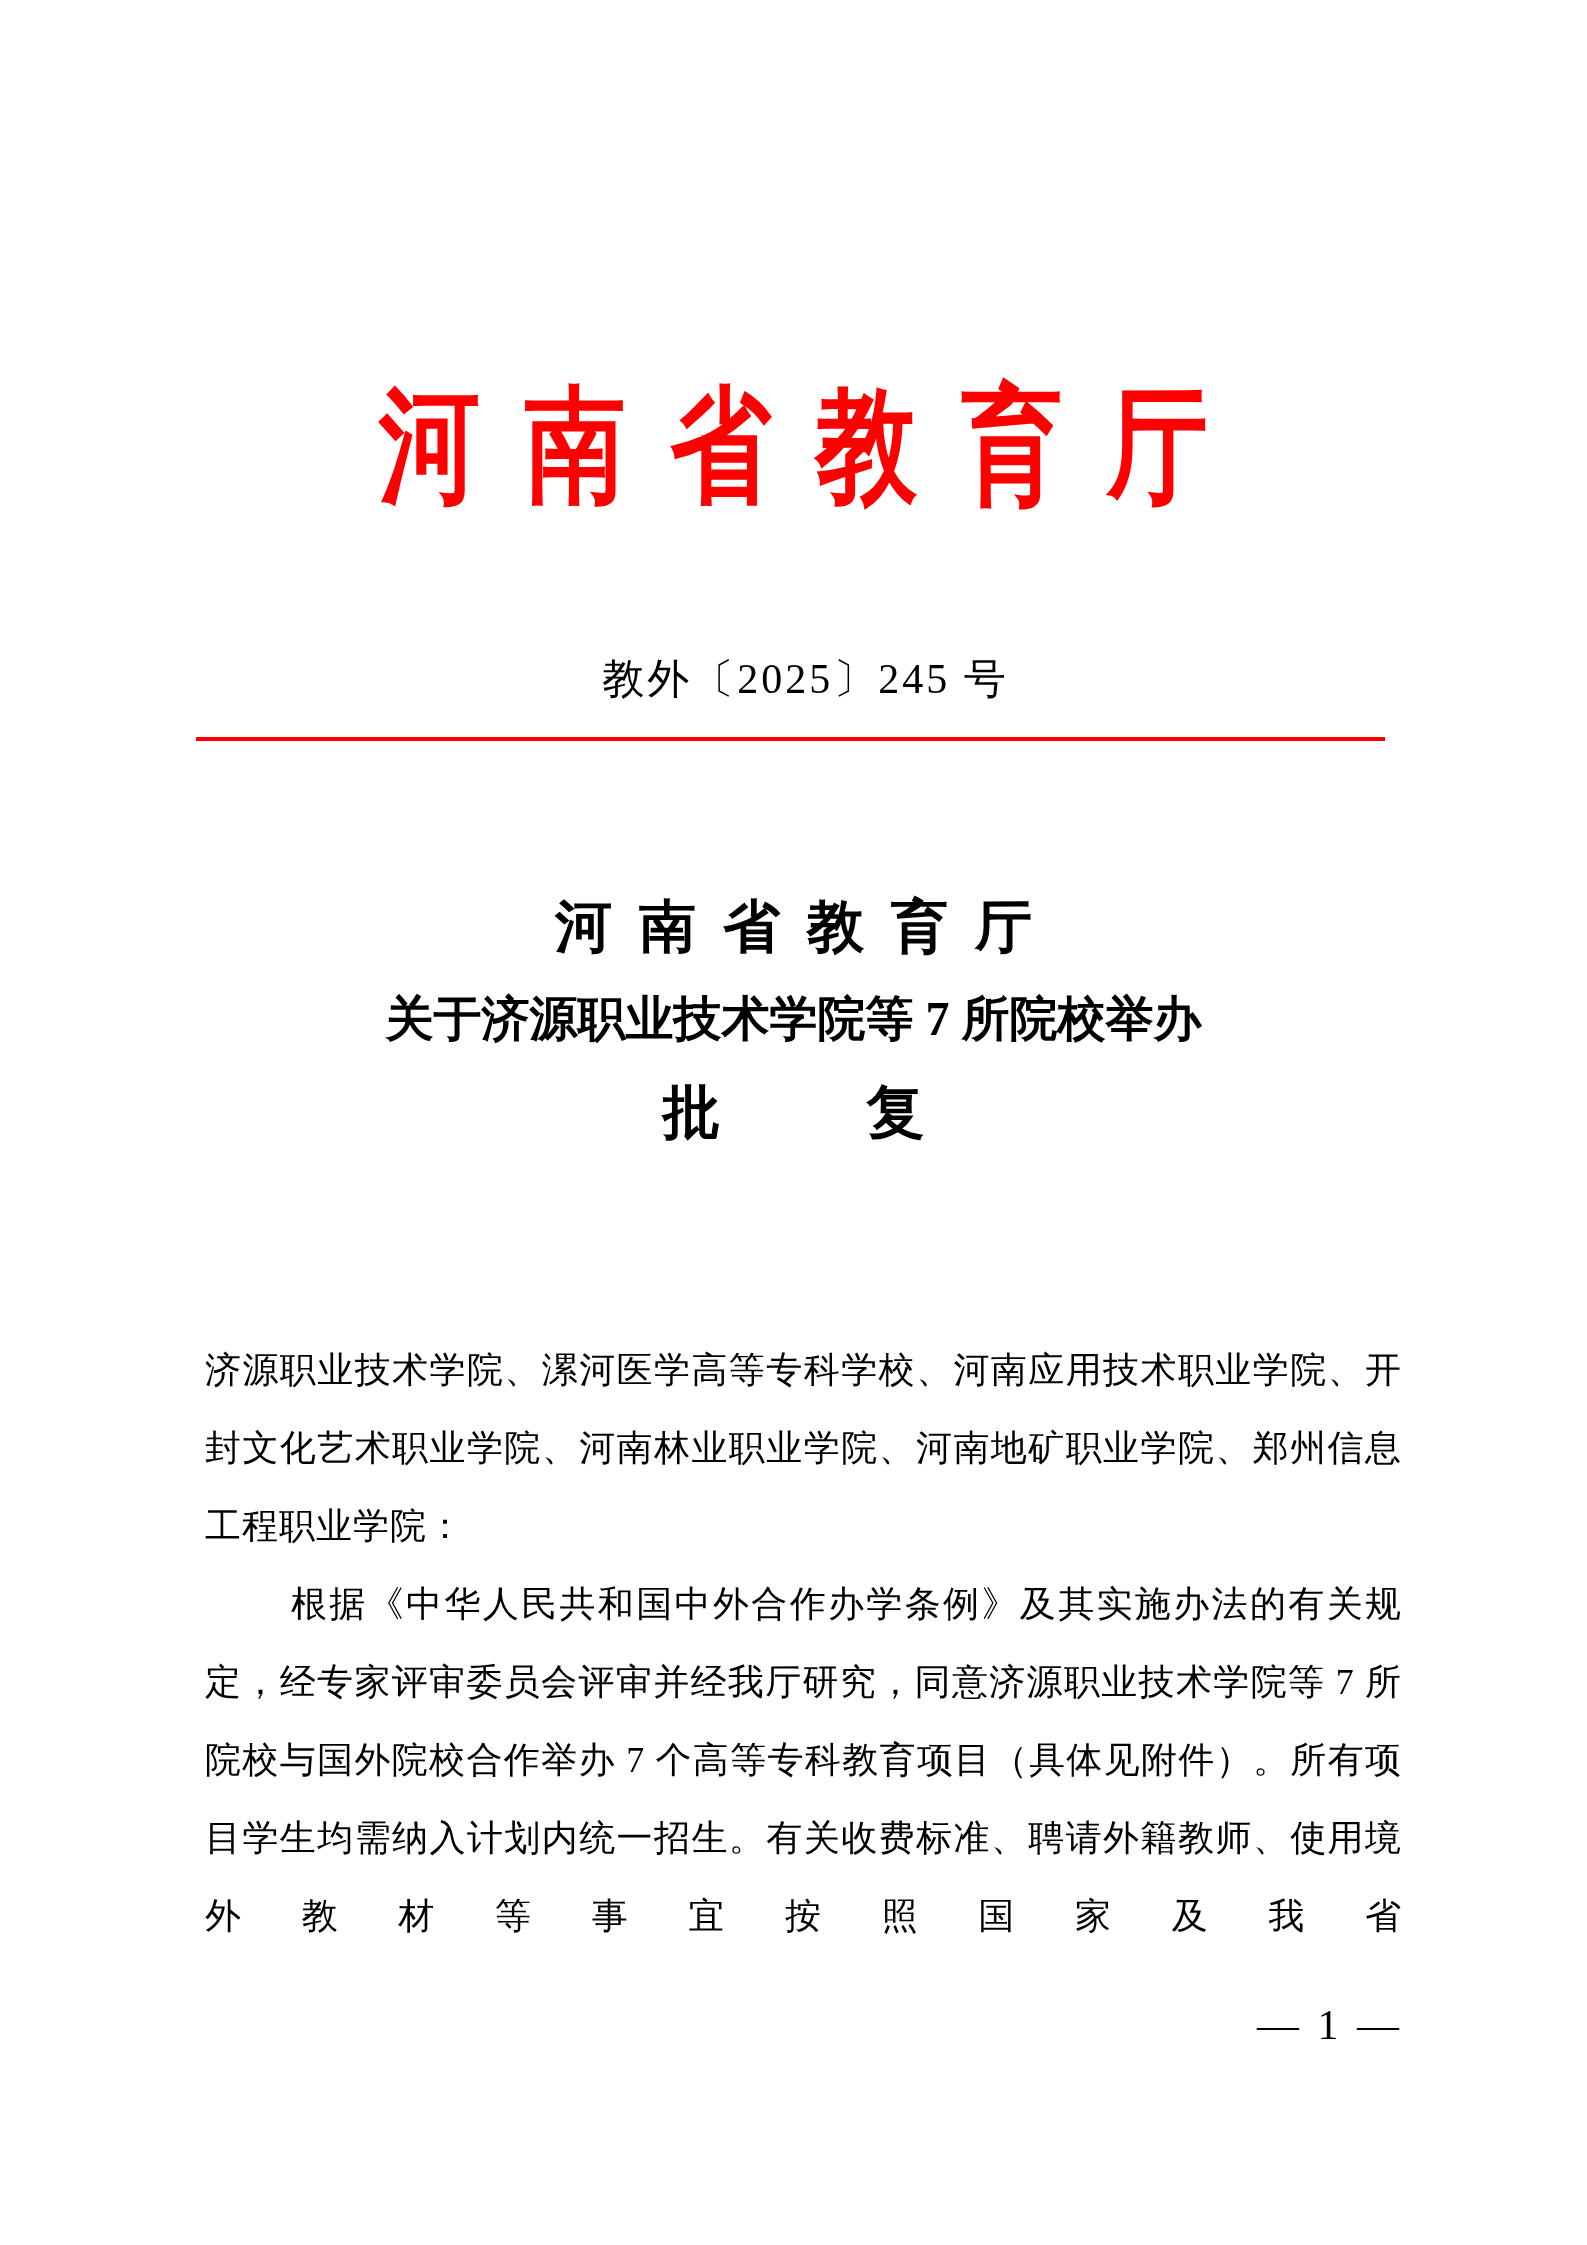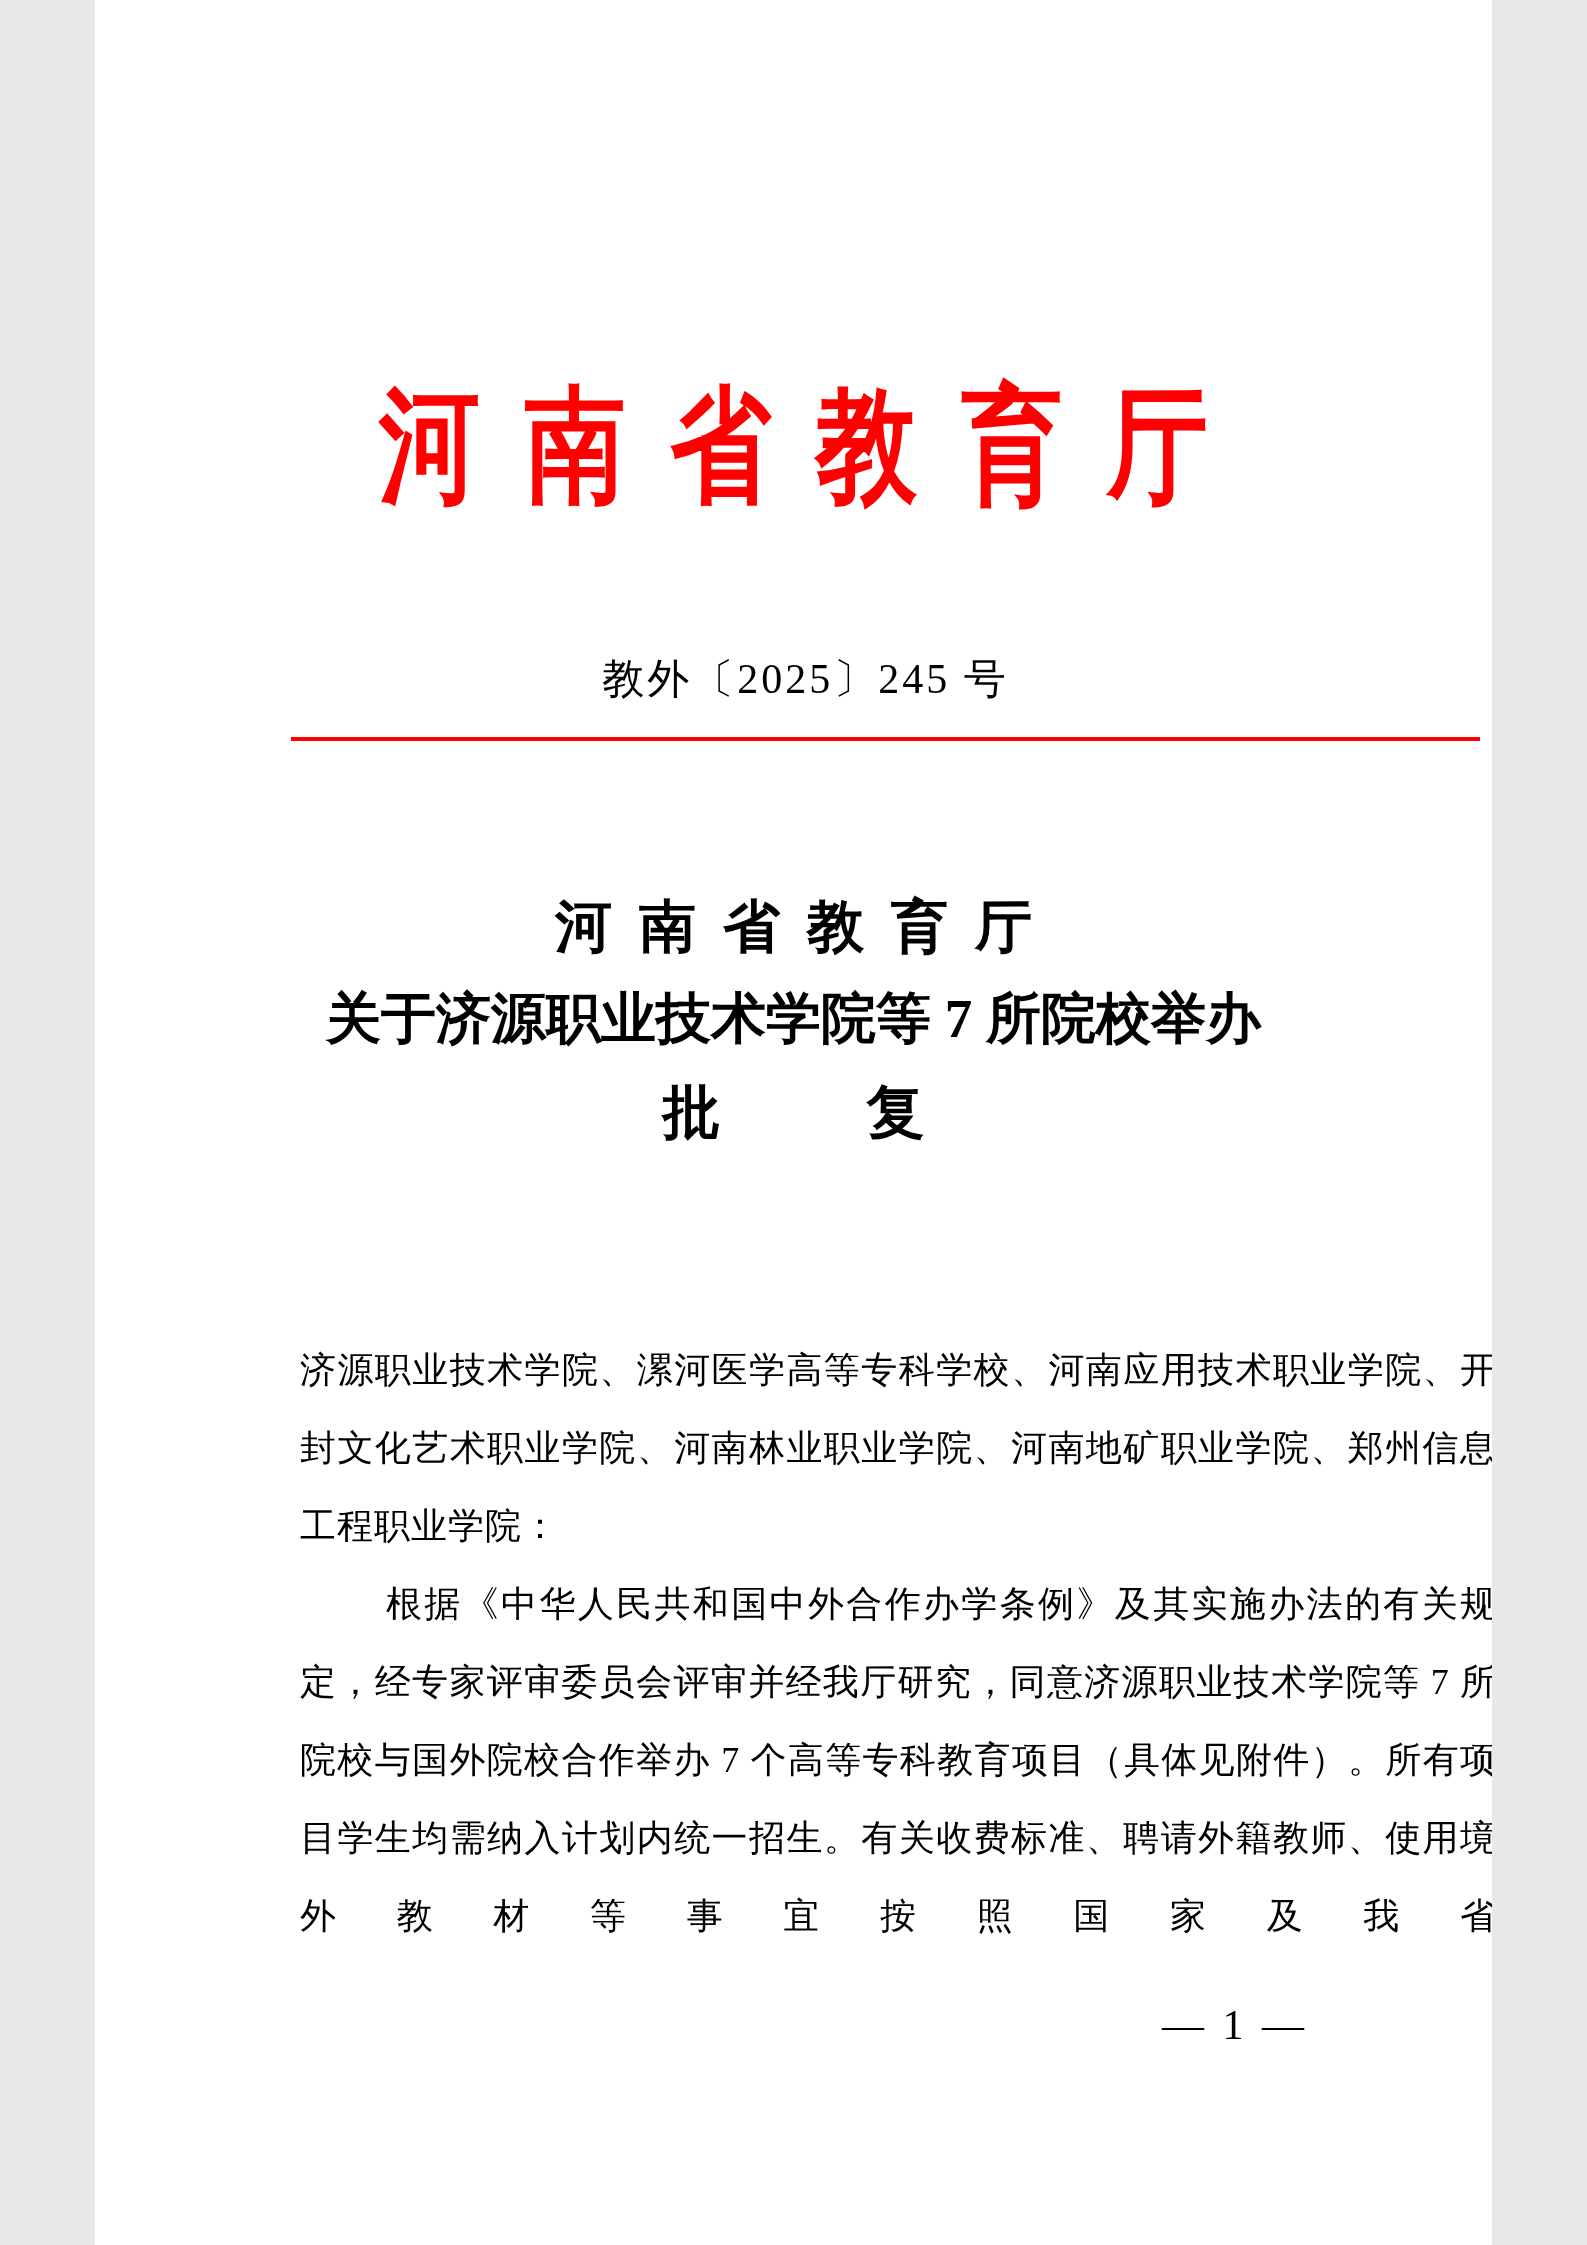--- a/index.html
+++ b/index.html
@@ -1,19 +1,19 @@
 <!DOCTYPE html>
 <html><head>
 <meta charset="utf-8">
 <style>
   * { margin: 0; padding: 0; box-sizing: border-box; }
   html, body { background: #e8e8e8; }
   .page {
     position: relative;
-    width: 1397px;
+    width: 1587px;
     height: 2245px;
     margin: 0 auto;
     background: #ffffff;
     font-family: "Liberation Serif", "DejaVu Serif", serif;
     color: #000000;
     overflow: hidden;
   }
 
   
   .masthead {
@@ -65,21 +65,21 @@
     font-weight: bold;
   }
   .title-line1 {
     font-size: 57px;
     line-height: 93px;
     letter-spacing: 27px;
     text-indent: 27px;
     white-space: nowrap;
   }
   .title-line2, .title-line3 {
-    font-size: 55px;
+    font-size: 48px;
     line-height: 92px;
     white-space: nowrap;
   }
   .title-line4 {
     display: flex;
     justify-content: center;
     gap: 146px;
     font-size: 58px;
     line-height: 96px;
   }

